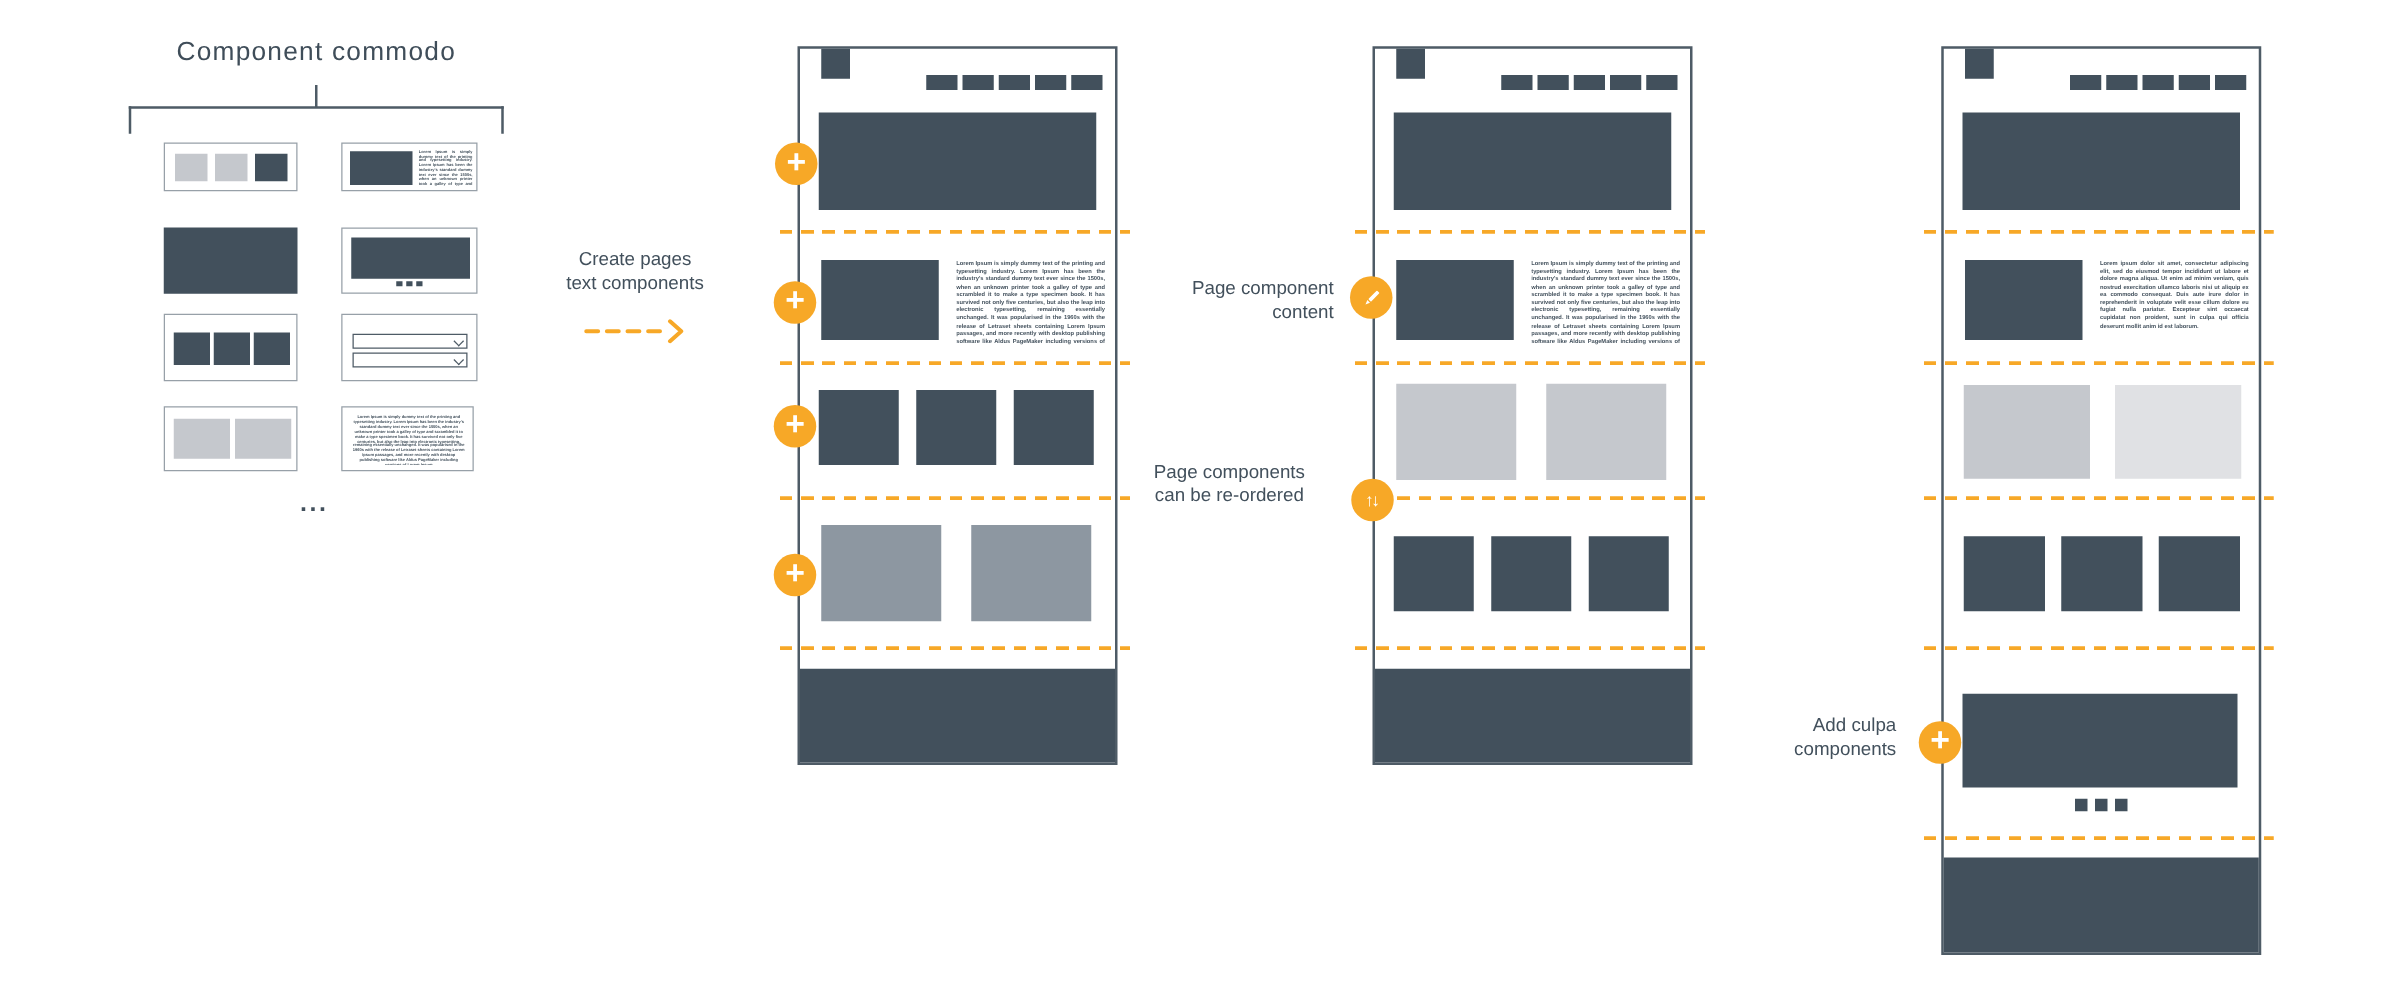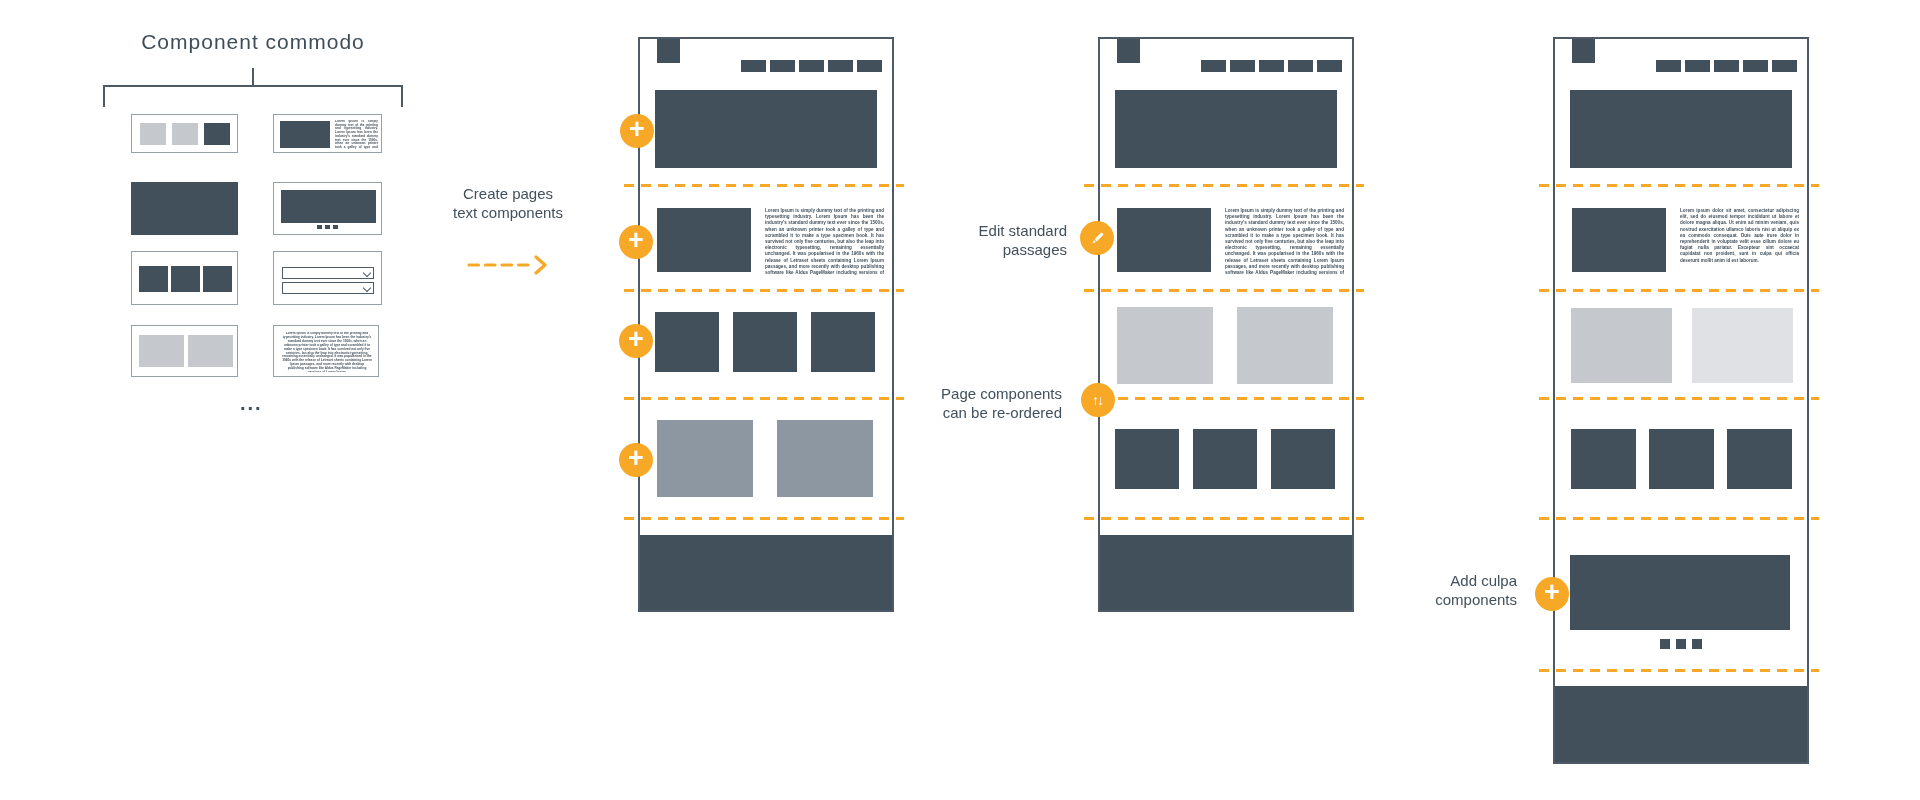--- a/index.html
+++ b/index.html
@@ -99,21 +99,21 @@
       <div class="abs lg" style="left:7px;top:9px;width:45px;height:32px;"></div>
       <div class="abs lg" style="left:56px;top:9px;width:45px;height:32px;"></div>
     </div>
     <div class="lib-card" style="left:273px;top:325px;width:106px;height:52px;">
       <div class="abs tiny" style="left:8px;top:6px;width:90px;height:40px;font-size:3.2px;line-height:3.9px;text-align:center;">Lorem Ipsum is simply dummy text of the printing and typesetting industry. Lorem Ipsum has been the industry's standard dummy text ever since the 1500s, when an unknown printer took a galley of type and scrambled it to make a type specimen book. It has survived not only five centuries, but also the leap into electronic typesetting, remaining essentially unchanged. It was popularised in the 1960s with the release of Letraset sheets containing Lorem Ipsum passages, and more recently with desktop publishing software like Aldus PageMaker including versions of Lorem Ipsum</div>
     </div>
 
     <div class="lib-ellipsis">...</div>
   </div>
 
-  <div class="label t-center" style="left:418px;top:184px;width:180px;">
+  <div class="label t-center" style="left:418px;top:198px;width:180px;">
     <div>Create pages</div>
     <div>text components</div>
   </div>
   <svg class="abs" style="left:466px;top:255px;" width="90" height="20">
     <line x1="3" y1="10" x2="66" y2="10" stroke="#F7A827" stroke-width="3.2" stroke-dasharray="9.5 7" stroke-linecap="round"></line>
     <polyline points="70,2 79,10 70,18" fill="none" stroke="#F7A827" stroke-width="3.2" stroke-linecap="round" stroke-linejoin="round"></polyline>
   </svg>
 
   <div class="page" style="left:638px;top:37px;height:575px;">
     <div class="abs dk logo"></div>
@@ -188,24 +188,24 @@
         <rect x="6.6" y="1.2" width="2.8" height="9.2" rx="0.6"></rect>
         <path d="M6.6 11.4 L8 14.8 L9.4 11.4 Z"></path>
       </g>
     </svg>
   </div>
   <div class="action" style="left:1081px;top:383px;">
       <span class="updown">↑↓</span>
     </div>
 
   <div class="label t-right" style="left:917px;top:221px;width:150px;">
-    <div>Edit standard</div>
-    <div>passages</div>
-  </div>
-  <div class="label t-right" style="left:905px;top:384px;width:157px;">
+    <div>Page component</div>
+    <div>content</div>
+  </div>
+  <div class="label t-right" style="left:905px;top:368px;width:157px;text-align:center;">
     <div>Page components</div>
     <div>can be re-ordered</div>
   </div>
 
   <div class="page" style="left:1553px;top:37px;height:727px;">
     <div class="abs dk logo"></div>
     <div class="abs nav">
         <i></i>
         <i></i>
         <i></i>

